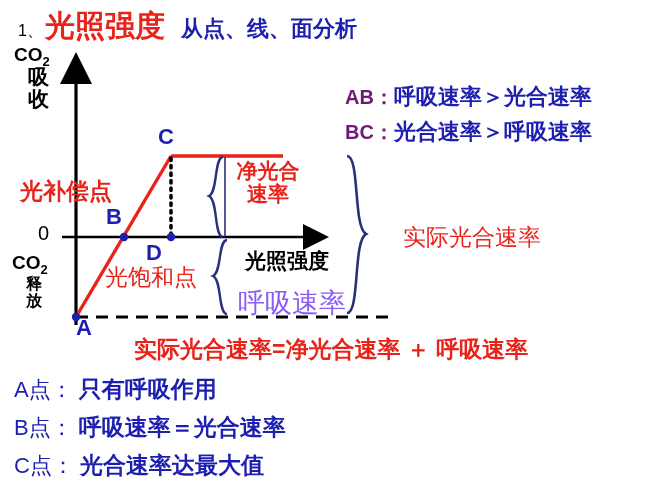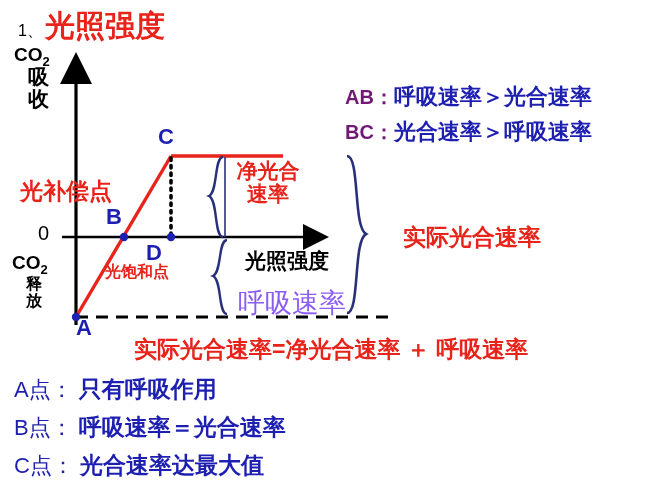--- a/index.html
+++ b/index.html
@@ -28,25 +28,25 @@
 
   
   .ptlabel{font-size:22px;font-weight:bold;color:#1d1fb0;}
   #pt-A{left:76px;top:315px;}
   #pt-B{left:106px;top:204px;}
   #pt-C{left:158px;top:124px;}
   #pt-D{left:146px;top:240px;}
 
   
   #lbl-compensation{left:20px;top:176px;font-size:23px;font-weight:bold;color:#e8231a;white-space:nowrap;}
-  #lbl-saturation{left:105px;top:262px;font-size:16px;font-weight:bold;color:#e8231a;white-space:nowrap;}
+  #lbl-saturation{left:105px;top:262px;font-size:23px;font-weight:normal;color:#e8231a;white-space:nowrap;}
   #lbl-net{left:228px;top:160px;font-size:21px;font-weight:bold;color:#e8231a;line-height:1.08;text-align:center;width:80px;}
   #lbl-resp{left:238px;top:285px;font-size:27px;font-weight:normal;color:#8b5cf6;white-space:nowrap;}
   #lbl-xaxis{left:245px;top:247px;font-size:21px;font-weight:bold;color:#000;white-space:nowrap;}
-  #lbl-actual{left:403px;top:222px;font-size:23px;font-weight:bold;color:#e8231a;white-space:nowrap;}
+  #lbl-actual{left:403px;top:222px;font-size:23px;font-weight:normal;color:#e8231a;white-space:nowrap;}
 
   
   #seg-AB{left:345px;top:82px;display:flex;align-items:baseline;white-space:nowrap;}
   #seg-BC{left:345px;top:117px;display:flex;align-items:baseline;white-space:nowrap;}
   .seg-key{font-size:20px;font-weight:bold;color:#701a75;}
   .seg-val{font-size:22px;font-weight:bold;color:#1d1fb0;margin-left:0;}
 
   
   #equation{left:134px;top:334px;font-size:23px;font-weight:bold;color:#e8231a;white-space:nowrap;}
 
@@ -57,20 +57,21 @@
   #note-0{left:14px;top:374px;}
   #note-1{left:14px;top:412px;}
   #note-2{left:14px;top:450px;}
 </style>
 </head>
 <body>
 
 <div class="abs" id="title-row">
   <span>1、</span>
   <span id="title-main">光照强度</span>
+  <span id="title-sub">从点、线、面分析</span>
 </div>
 
 <svg class="abs" id="chart" viewBox="0 0 667 500" width="667" height="500" xmlns="http://www.w3.org/2000/svg">
 
   <defs>
     <marker id="arrowBlackY" markerWidth="10" markerHeight="10" refX="5" refY="5" orient="auto">
       <path d="M0,0 L10,5 L0,10 z" fill="#000"></path>
     </marker>
     <marker id="arrowBlackX" markerWidth="10" markerHeight="10" refX="5" refY="5" orient="auto">
       <path d="M0,0 L10,5 L0,10 z" fill="#000"></path>

